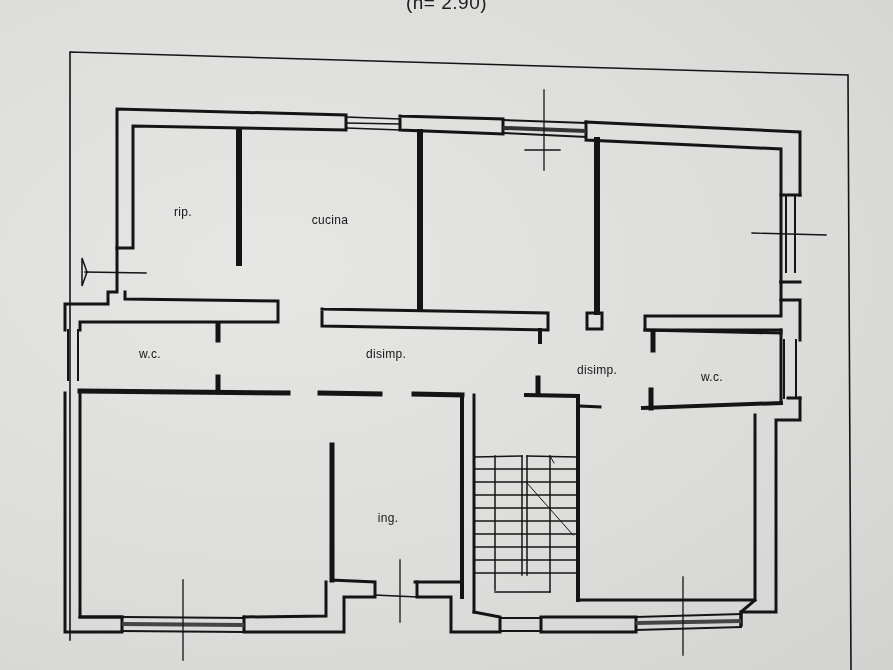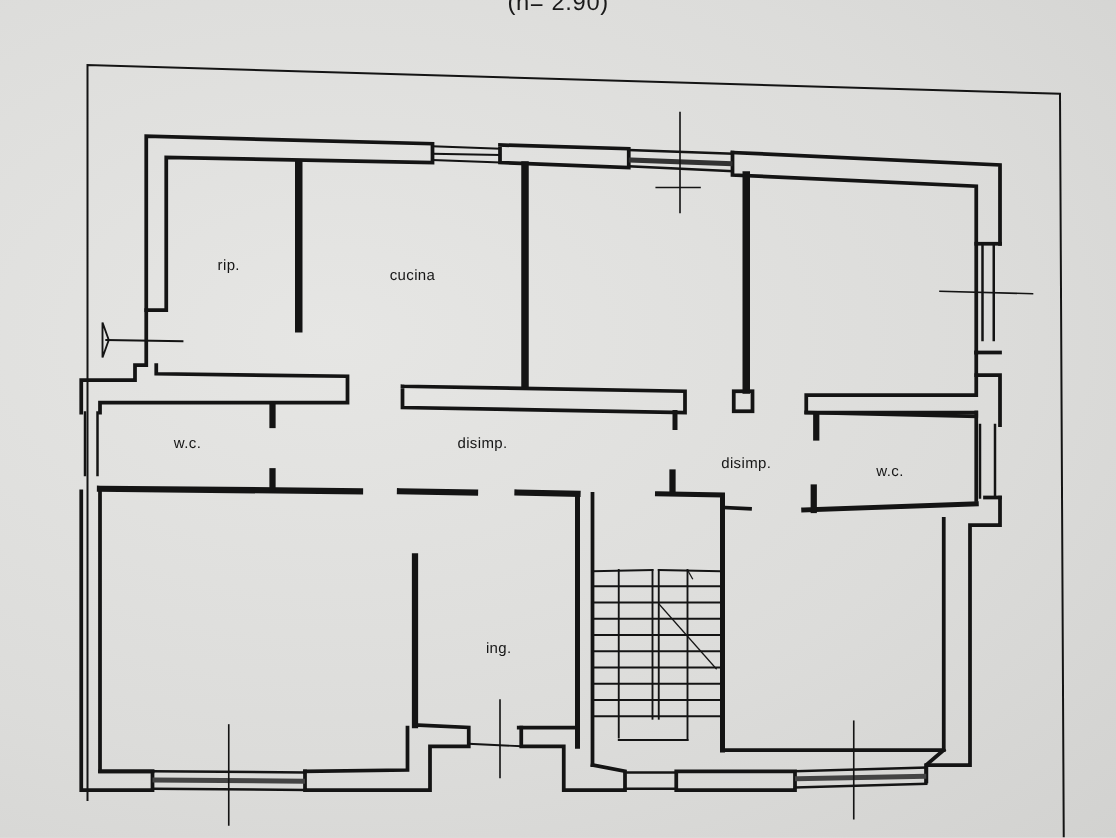--- a/index.html
+++ b/index.html
@@ -176,13 +176,13 @@
     </g>
   </g>
 </svg>
 
 <div class="room-label" style="left:183px;top:212px">rip.</div>
 <div class="room-label" style="left:330px;top:220px">cucina</div>
 <div class="room-label" style="left:150px;top:354px">w.c.</div>
 <div class="room-label" style="left:386px;top:354px">disimp.</div>
 <div class="room-label" style="left:597px;top:370px">disimp.</div>
 <div class="room-label" style="left:712px;top:377px">w.c.</div>
-<div class="room-label" style="left:399px;top:518px">ing.</div>
+<div class="room-label" style="left:388px;top:518px">ing.</div>
 
 </body></html>

